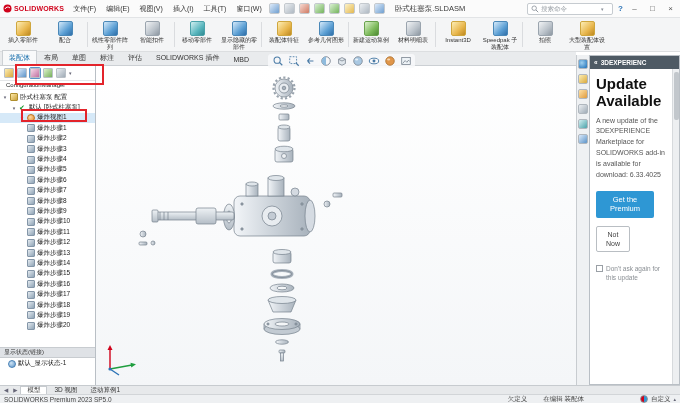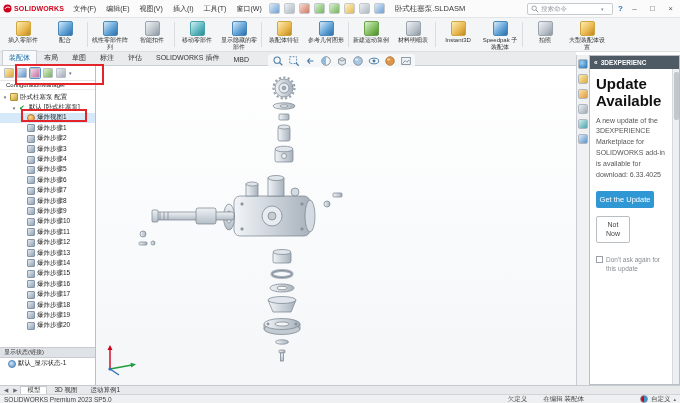--- a/index.html
+++ b/index.html
@@ -509,21 +509,21 @@
 
   <div class="tpanel">
     <div class="tphead">
       <span>«</span>
       <span>3DEXPERIENC</span>
     </div>
     <div class="tpbody">
       <div class="tp-title">Update Available</div>
       <div class="tp-text">A new update of the 3DEXPERIENCE Marketplace for SOLIDWORKS add-in is available for download: 6.33.4025</div>
       <div class="btn-primary">
-        <span>Get the Update</span>
+        <span>Get the Premium</span>
       </div>
       <div class="btn-secondary">
         <span>Not Now</span>
       </div>
       <div class="chkrow">
         <span class="chkbox"></span>
         <span class="chklbl">Don't ask again for this update</span>
       </div>
     </div>
     <div class="tpscroll">

